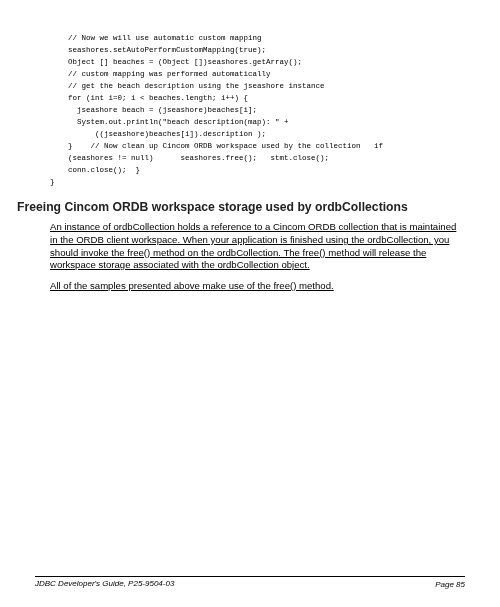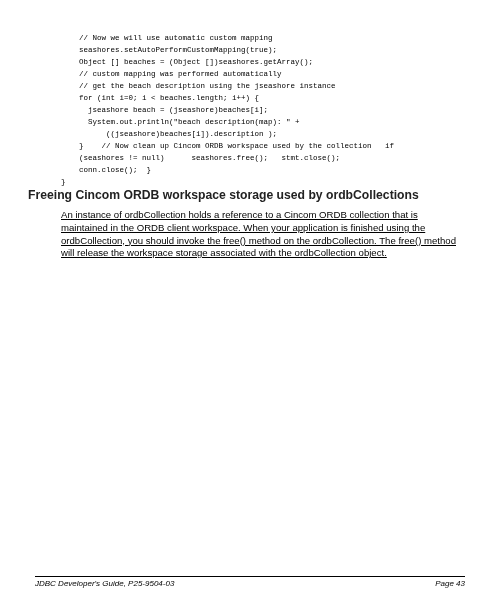--- a/index.html
+++ b/index.html
@@ -6,36 +6,37 @@
     margin: 0;
     padding: 0;
     width: 500px;
     height: 607px;
     background: #fff;
     font-family: Verdana, Arial, sans-serif;
     position: relative;
     box-sizing: border-box;
   }
   .page {
-    padding: 20px 35px 0 28px;
+    padding: 20px 35px 0 17px;
     box-sizing: border-box;
   }
   .code-block {
     font-family: "Courier New", monospace;
     font-size: 7.5px;
     line-height: 1.6;
     color: #000;
     margin-left: 33px;
     white-space: pre;
   }
   .heading {
     font-family: Verdana, Arial, sans-serif;
     font-weight: bold;
     font-size: 12.2px;
     color: #222;
+    margin-top: 12px;
     margin-bottom: 6px;
     line-height: 1.25;
   }
   .body-text {
     font-family: Verdana, Arial, sans-serif;
     font-size: 9.6px;
     line-height: 1.32;
     color: #000;
     margin-left: 33px;
     margin-bottom: 8px;
@@ -47,21 +48,21 @@
     left: 35px;
     right: 35px;
   }
   .footer-line {
     border-top: 1px solid #000;
     margin-bottom: 2px;
   }
   .footer-row {
     display: flex;
     justify-content: space-between;
-    align-items: flex-start;
+    align-items: center;
   }
   .footer-left {
     font-family: Verdana, Arial, sans-serif;
     font-size: 8px;
     font-style: italic;
     line-height: 1.25;
     color: #000;
   }
   .footer-right {
     font-family: Verdana, Arial, sans-serif;
@@ -87,24 +88,25 @@
 <span>          ((jseashore)beaches[i]).description );</span>
 <span>    }    // Now clean up Cincom ORDB workspace used by the collection   if</span>
 <span>    (seashores != null)      seashores.free();   stmt.close();</span>
 <span>    conn.close();  }</span>
 <span>}</span></div>
 
   <div class="heading">Freeing Cincom ORDB workspace storage used by ordbCollections</div>
 
   <div class="body-text">An instance of ordbCollection holds a reference to a Cincom ORDB collection that is maintained in the ORDB client workspace.  When your application is finished using the ordbCollection, you should invoke the free() method on the ordbCollection.  The free() method will release the workspace storage associated with the ordbCollection object.</div>
 
+  <div class="body-text">All of the samples presented above make use of the free() method.</div>
 
 </div>
 
 <div class="footer">
   <div class="footer-line"></div>
   <div class="footer-row">
     <div class="footer-left">
       <div>JDBC Developer's Guide, P25-9504-03</div>
     </div>
-    <div class="footer-right">Page 43</div>
+    <div class="footer-right">Page 85</div>
   </div>
 </div>
 
 </body></html>

